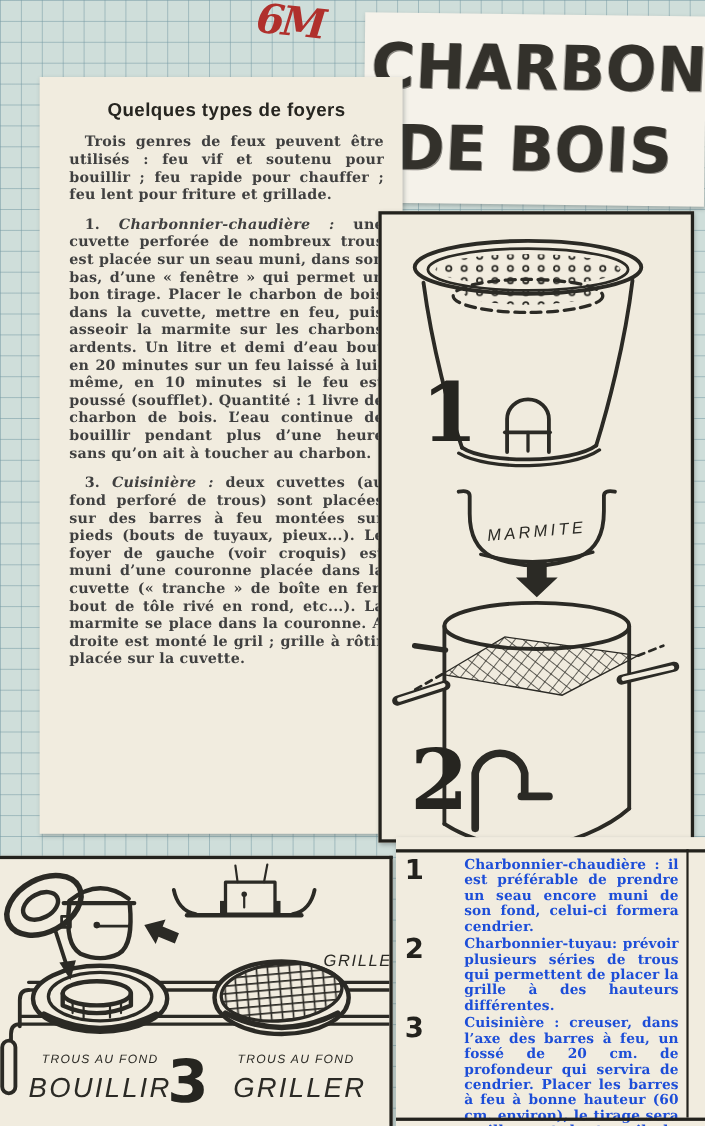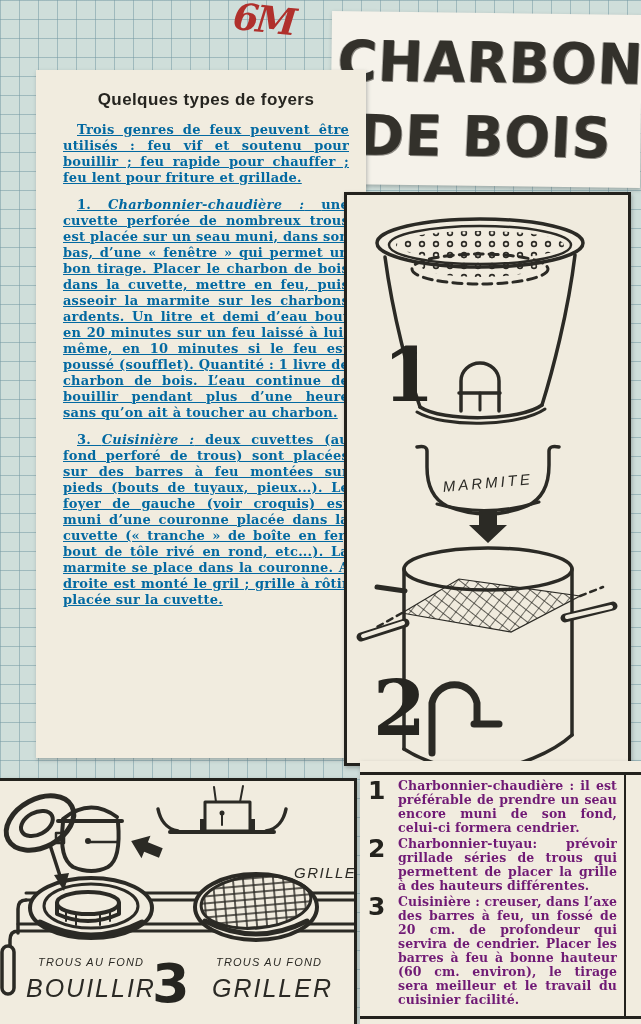--- a/index.html
+++ b/index.html
@@ -39,21 +39,21 @@
   .article{
     left:8px;top:70px;width:330px;height:688px;
     padding:20px 17px 0 27px;box-sizing:border-box;margin-left:28px;
   }
   .article h1{
     margin:0 0 12px 0;font-family:"Liberation Sans",sans-serif;font-weight:bold;
     font-size:17px;letter-spacing:.4px;text-align:center;color:#262520;
   }
   .article p{
     margin:0 0 11px 0;font-size:13px;line-height:16px;font-weight:bold;
-    text-align:justify;text-indent:14px;letter-spacing:.2px;color:#0369a1;text-decoration:underline;
+    text-align:justify;text-indent:14px;letter-spacing:.2px;color:#404040;
   }
   .article p i{font-style:italic;}
   
   .panel-main{
     left:344px;top:192px;width:287px;height:574px;
     border:3px solid #23221d;box-sizing:border-box;background:#f0ebde;
   }
   
   .panel-cuisine{
     left:0;top:778px;width:357px;height:293px;
@@ -67,21 +67,21 @@
   .notes .rule-top{position:absolute;left:0;top:11px;width:100%;height:3px;background:#23221d;}
   .notes .rule-bottom{position:absolute;left:0;bottom:5px;width:100%;height:3px;background:#23221d;}
   .notes .rule-right{position:absolute;right:15px;top:11px;bottom:8px;width:2px;background:#23221d;}
   .note-item{display:flex;margin-bottom:2px;}
   .note-item .n{
     flex:0 0 30px;font-family:"DejaVu Sans",sans-serif;font-weight:bold;font-size:25px;
     line-height:24px;color:#23221d;
   }
   .note-item .t{
     flex:1;font-size:12.5px;line-height:14px;font-weight:bold;text-align:justify;
-    letter-spacing:.1px;color:#701a75;
+    letter-spacing:.1px;color:#1d4ed8;margin-left:24px;
   }
   
   .sk{stroke:#2b2a25;fill:none;stroke-linecap:round;stroke-linejoin:round;}
   .ink{fill:#2b2a25;stroke:none;}
   .paperfill{fill:#f1ecdf;}
   .hand-label{font-family:"Liberation Sans",sans-serif;font-style:italic;fill:#2b2a25;}
   .big-num{font-family:"DejaVu Serif",serif;font-weight:bold;fill:#262520;}
   .sans-num{font-family:"DejaVu Sans",sans-serif;font-weight:bold;fill:#262520;}
 </style>
 </head>
@@ -248,19 +248,19 @@
   <div class="rule-top"></div>
   <div class="rule-right"></div>
   <div class="rule-bottom"></div>
 
   <div class="note-item">
     <div class="n">1</div>
     <div class="t"><span>Charbonnier-chaudière :</span> <span>il est préférable de prendre un seau encore muni de son fond, celui-ci formera cendrier.</span></div>
   </div>
   <div class="note-item">
     <div class="n">2</div>
-    <div class="t"><span>Charbonnier-tuyau:</span> <span>prévoir grillade séries de trous qui permettent de placer la grille à des hauteurs différentes.</span></div>
+    <div class="t"><span>Charbonnier-tuyau:</span> <span>prévoir plusieurs séries de trous qui permettent de placer la grille à des hauteurs différentes.</span></div>
   </div>
   <div class="note-item">
     <div class="n">3</div>
     <div class="t"><span>Cuisinière :</span> <span>creuser, dans l’axe des barres à feu, un fossé de 20 cm. de profondeur qui servira de cendrier. Placer les barres à feu à bonne hauteur (60 cm. environ), le tirage sera meilleur et le travail du cuisinier facilité.</span></div>
   </div>
 </div>
 
 </body></html>

